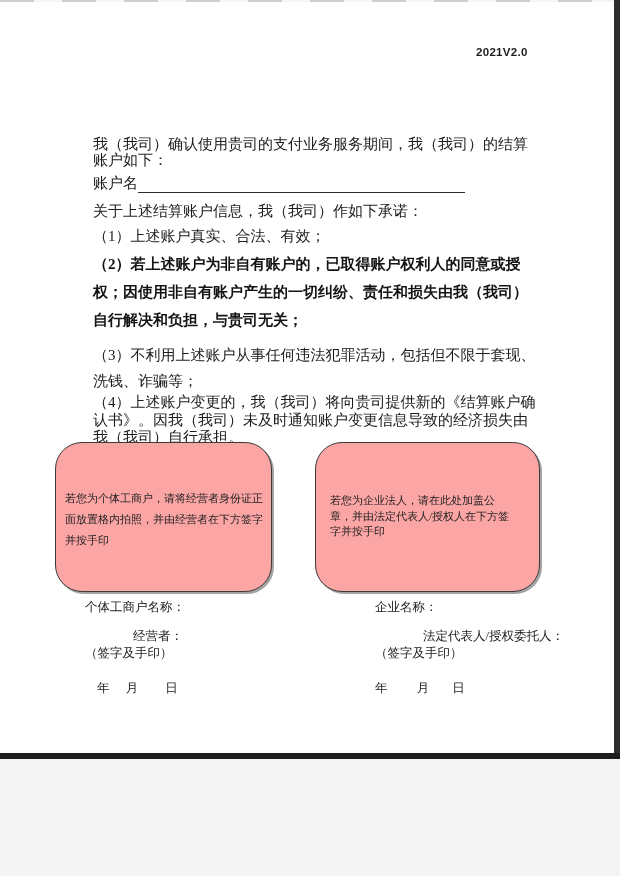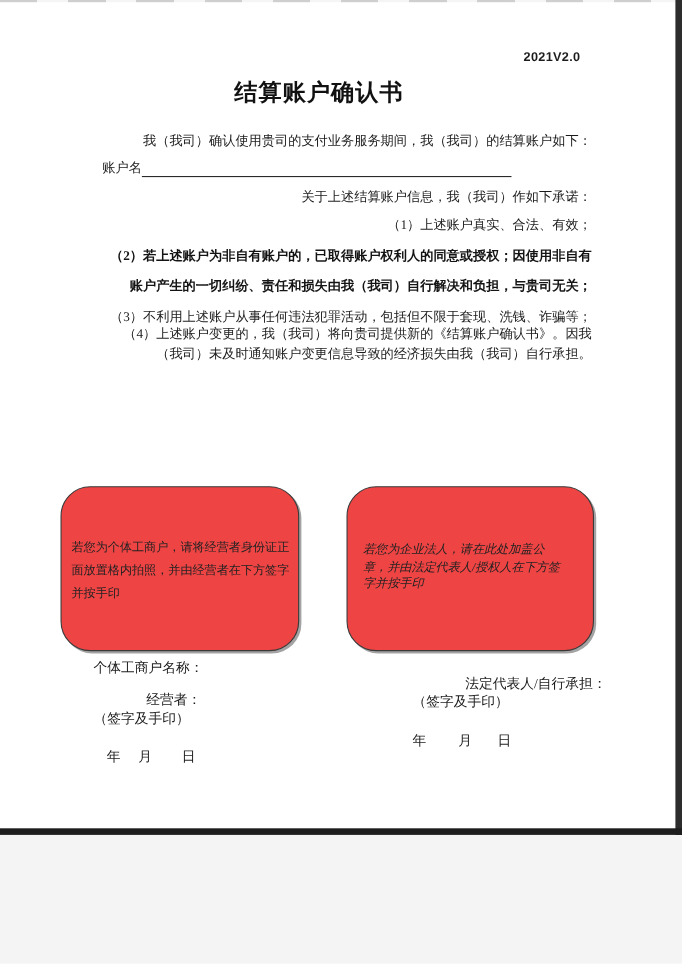--- a/index.html
+++ b/index.html
@@ -9,43 +9,43 @@
     background:repeating-linear-gradient(90deg,#b5b5b5 0 34px,#efefef 34px 62px);opacity:.65;}
   .edge-right{position:absolute;top:0;right:0;width:6px;height:100%;background:#2d2d2d;}
   .edge-bottom{position:absolute;left:0;bottom:0;width:100%;height:6px;background:#1d1d1d;}
 
   .version{position:absolute;top:46px;left:476px;
     font-family:"Liberation Sans", sans-serif;font-weight:bold;font-size:11.5px;color:#1c1c1c;letter-spacing:.3px;}
 
   .title{position:absolute;top:70px;left:0;width:580px;text-align:center;
     font-size:21px;font-weight:bold;letter-spacing:1px;color:#111;}
 
-  .content{position:absolute;left:93px;top:120px;width:445px;font-size:12px;color:#1b1b1b;text-align:right;}
+  .content{position:absolute;left:93px;top:136px;width:445px;font-size:15px;color:#1b1b1b;}
   .content p{margin:0;}
   .intro{line-height:16px;}
   .field{display:flex;align-items:flex-end;height:20px;margin-top:5px;}
   .field .flabel{white-space:pre;flex:none;font-family:Liberation Mono, monospace;}
   .field .fline{flex:1;border-bottom:1px solid #2a2a2a;height:100%;}
   .field.f1 .fline{margin-right:73px;}
   .field.f2 .fline{margin-right:58px;}
   .field.f3 .fline{margin-right:61px;}
   .commit-intro{margin-top:10px !important;line-height:16px;}
   .c1{margin-top:9px !important;line-height:16px;}
   .c2{margin-top:6px !important;line-height:28px;font-weight:bold;color:#141414;}
-  .c3{margin-top:8px !important;line-height:13px;}
+  .c3{margin-top:8px !important;line-height:26px;}
   .c4{line-height:17.5px;}
 
   .boxes{position:absolute;left:55px;top:442px;width:490px;height:152px;}
   .sigbox{position:absolute;top:0;height:150px;border:1px solid #3a3a3a;border-radius:27px;
-    background:#ef4444;box-sizing:border-box;box-shadow:2px 2px 0 rgba(50,50,50,.45);}
+    background:#fca5a5;box-sizing:border-box;box-shadow:2px 2px 0 rgba(50,50,50,.45);}
   .sigbox.left{left:0;width:217px;}
   .sigbox.right{left:260px;width:225px;}
   .sigbox .note{font-size:11px;color:#222;}
   .sigbox.left .note{padding:45px 6px 0 9px;line-height:21px;}
-  .sigbox.right .note{padding:50px 24px 0 14px;line-height:15.5px;font-style:italic;}
+  .sigbox.right .note{padding:50px 24px 0 14px;line-height:15.5px;}
 
   .sig{position:absolute;font-size:12.5px;color:#1b1b1b;}
   .sig-left{left:85px;top:600px;width:250px;}
   .sig-right{left:375px;top:600px;width:220px;}
   .sig .name{line-height:15px;}
   .sig .signer{margin-top:13px;line-height:17px;margin-left:48px;}
   .sig .hint{line-height:17px;}
   .sig .date{margin-top:18px;}
   .sig-left .date{padding-left:12px;}
   .sig .date span{display:inline-block;}
@@ -55,21 +55,20 @@
   .sig-right .date span:nth-child(2){margin-right:20px;}
 </style>
 </head>
 <body>
 
 <div class="page">
   <div class="edge-top"></div>
 
   <div class="version">2021V2.0</div>
 
-  <div class="title">结算账户确认书</div>
 
   <div class="content">
     <p class="intro">我（我司）确认使用贵司的支付业务服务期间，我（我司）的结算账户如下：</p>
 
     <div class="field f1">
       <span class="flabel">账户名</span>
       <span class="fline"></span>
     </div>
 
     <p class="commit-intro">关于上述结算账户信息，我（我司）作如下承诺：</p>
@@ -93,21 +92,22 @@
     <div class="signer">经营者：</div>
     <div class="hint">（签字及手印）</div>
     <div class="date">
       <span>年</span>
       <span>月</span>
       <span>日</span>
     </div>
   </div>
 
   <div class="sig sig-right">
-    <div class="signer">法定代表人/自行承担：</div>
+    <div class="name">企业名称：</div>
+    <div class="signer">法定代表人/授权委托人：</div>
     <div class="hint">（签字及手印）</div>
     <div class="date">
       <span>年</span>
       <span>月</span>
       <span>日</span>
     </div>
   </div>
 
   <div class="edge-right"></div>
   <div class="edge-bottom"></div>

